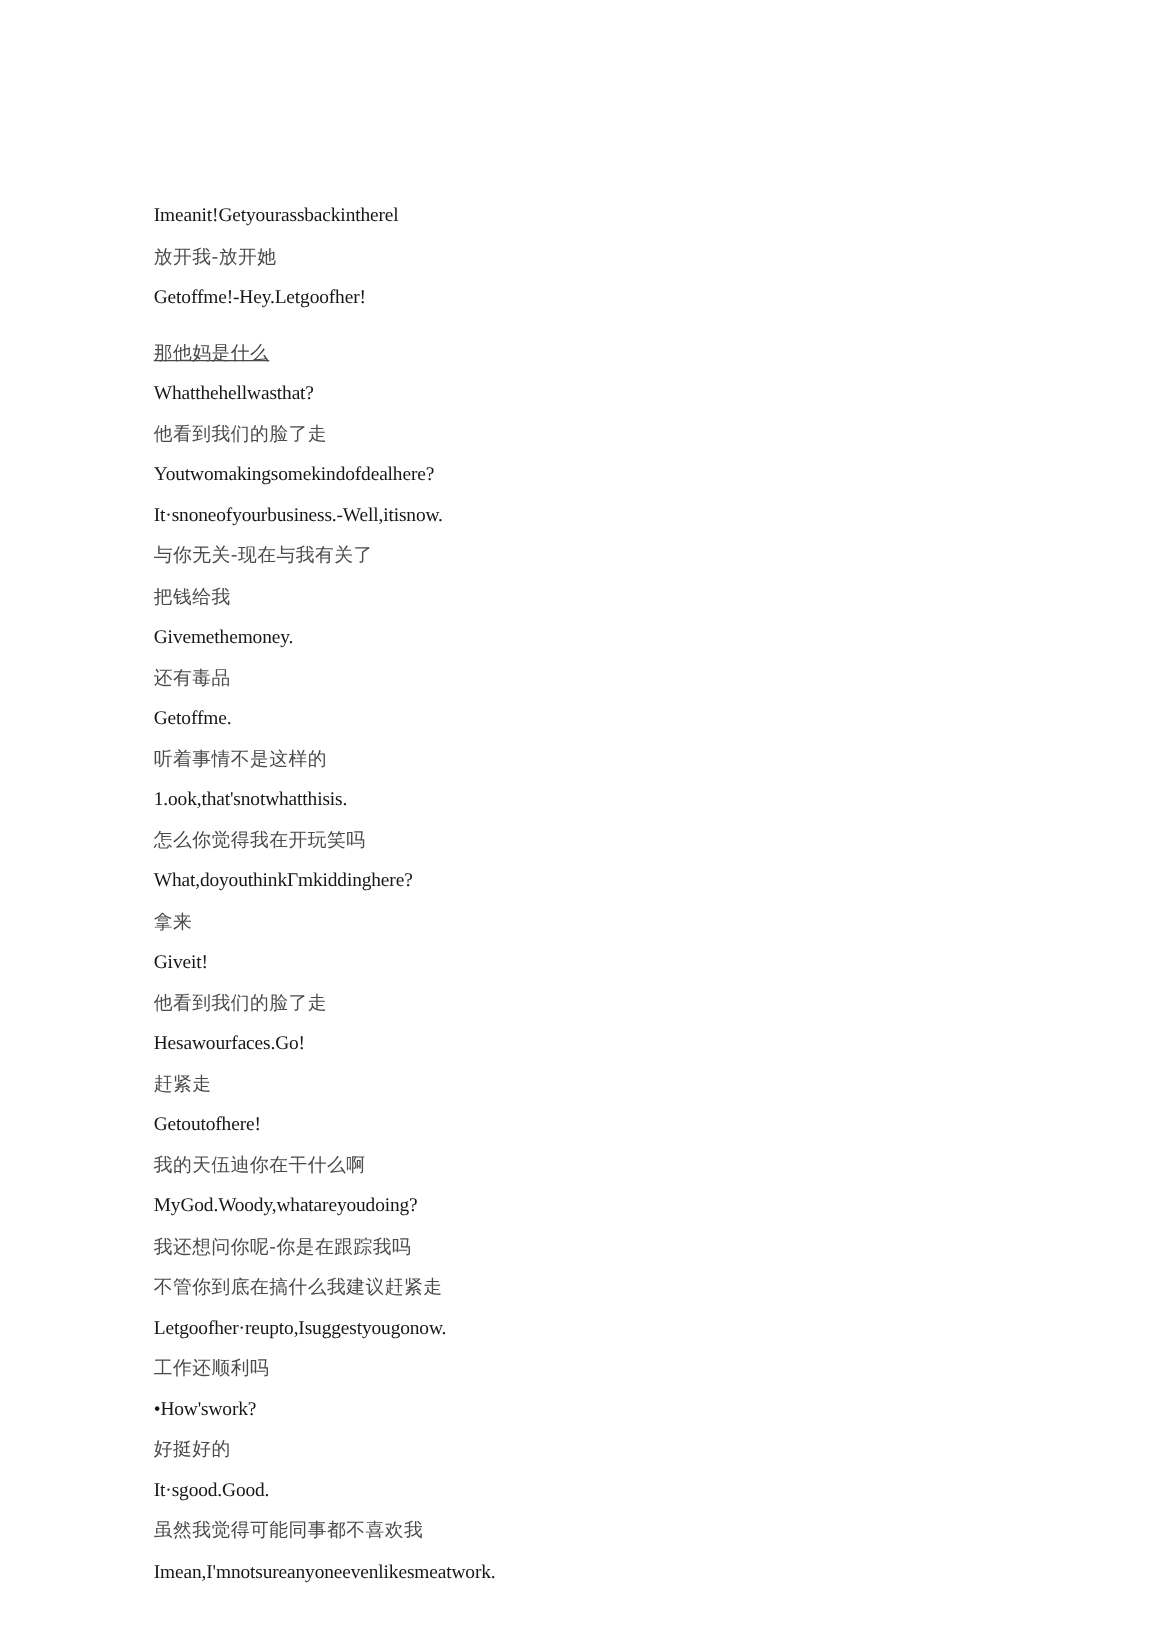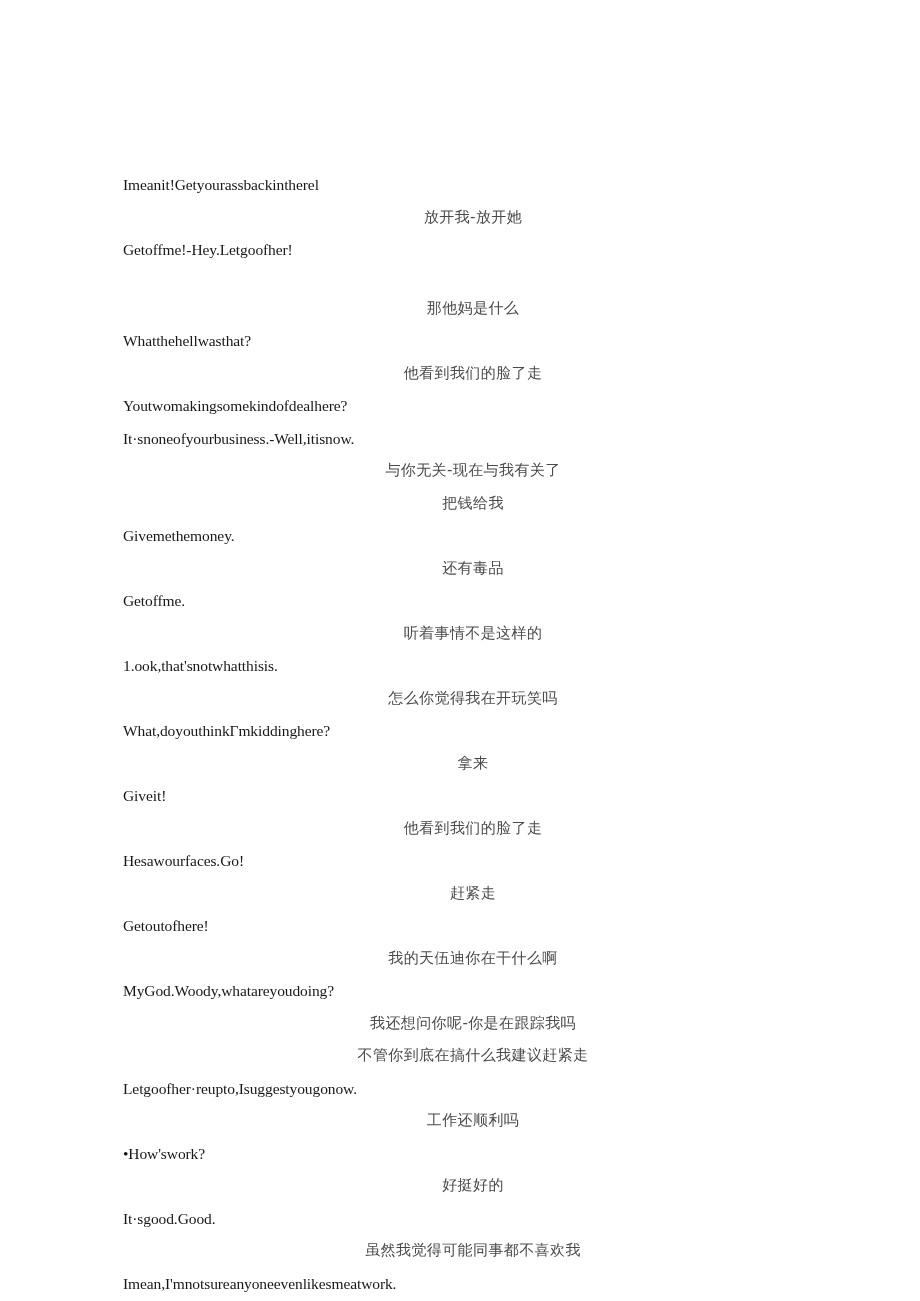--- a/index.html
+++ b/index.html
@@ -12,21 +12,21 @@
     height: 1301px;
     position: relative;
     overflow: hidden;
     font-family: "Liberation Serif", "DejaVu Serif", serif;
     -webkit-font-smoothing: antialiased;
   }
 
   #page {
     position: absolute;
     left: 0;
-    top: 12px;
+    top: 0;
     width: 920px;
     height: 1156px;
     background: #ffffff;
   }
 
   #subtitle-block {
     position: absolute;
     left: 123px;
     top: 158px;
     width: 700px;
@@ -51,26 +51,26 @@
   }
 
   
   .sub-line.zh {
     font-family: "DejaVu Sans", "Liberation Sans", sans-serif;
     font-size: 15px;
     color: #4a4a4a;
     height: 25.5px;
     padding-top: 7px;
     letter-spacing: 0.4px;
-    text-align: center;
   }
 
   
   .sub-line.gap-before {
-    margin-top: 26px;
+    margin-top: 12px;
+    text-decoration: underline;
   }
 </style>
 </head>
 <body>
 
 <div id="page">
   <div id="subtitle-block">
 
   <div class="sub-line en">Imeanit!Getyourassbackintherel</div>
       <div class="sub-line zh">放开我-放开她</div>

